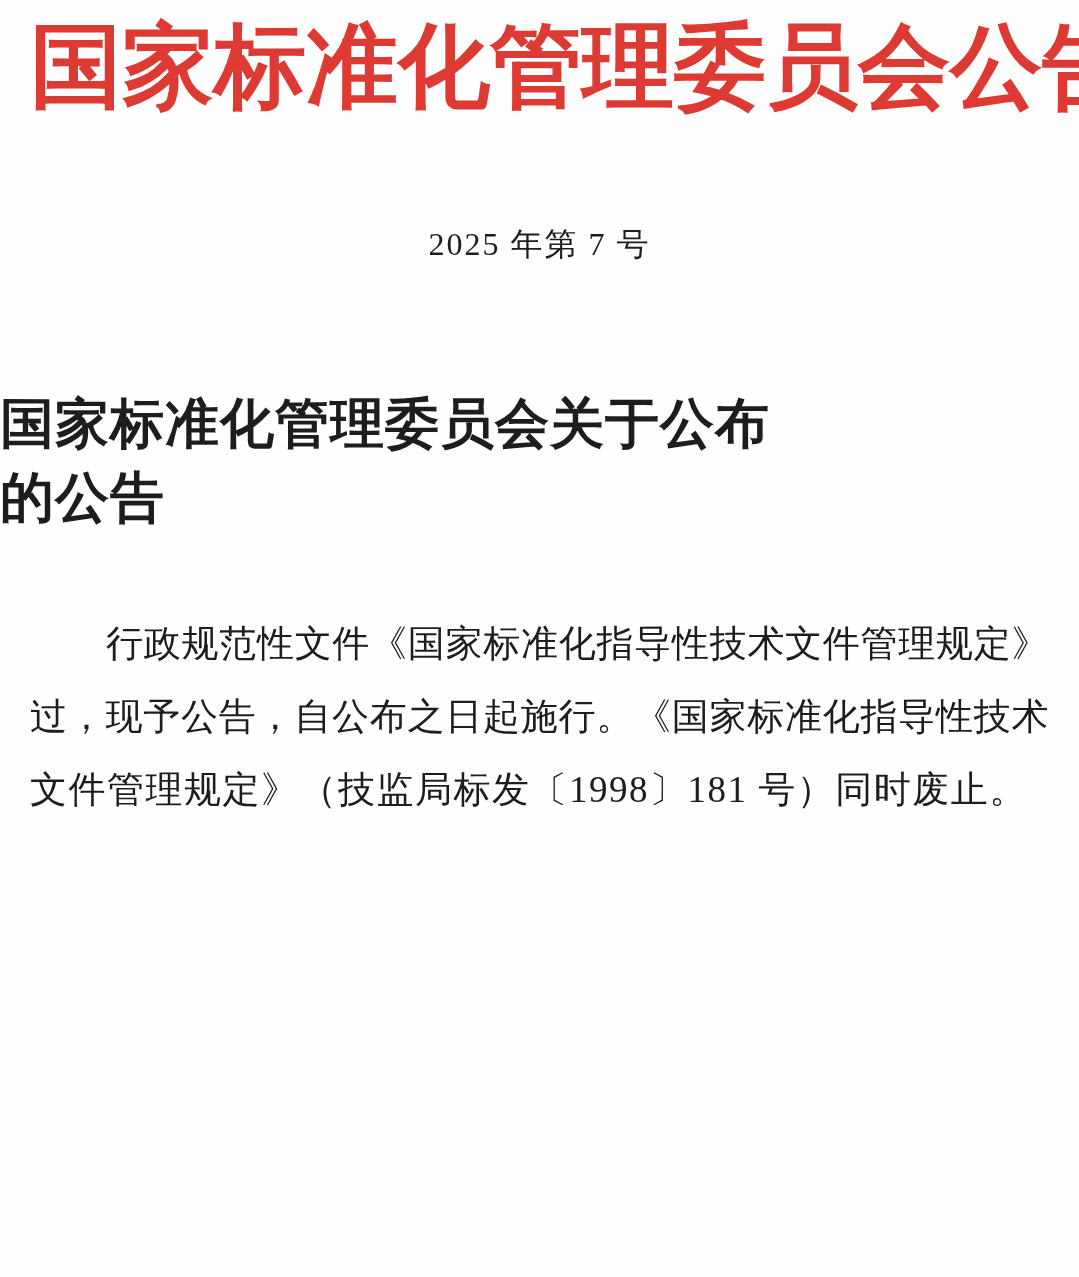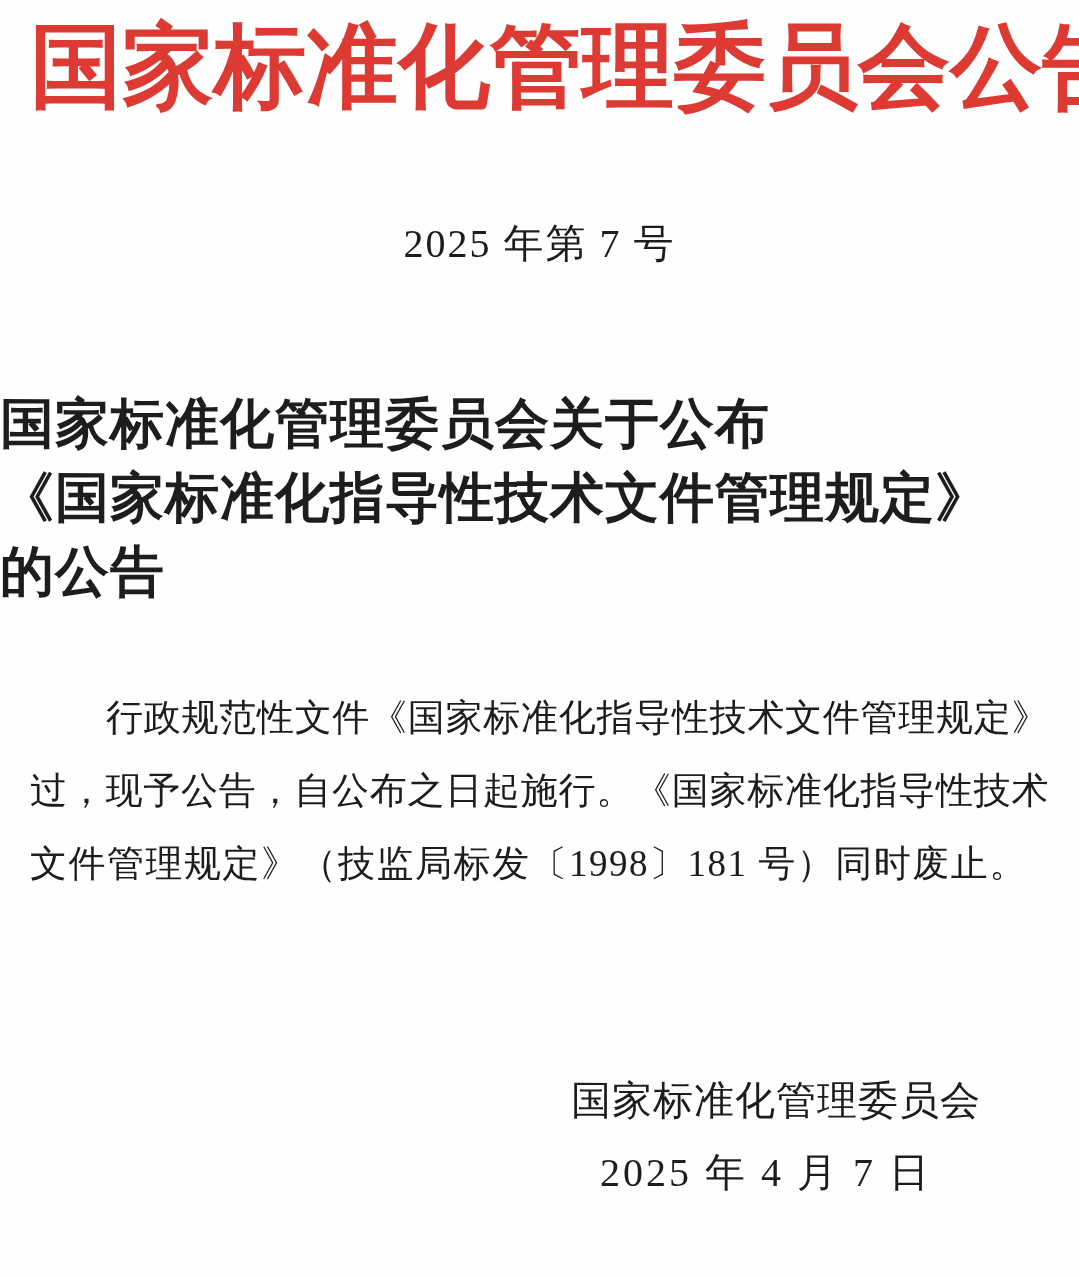--- a/index.html
+++ b/index.html
@@ -31,21 +31,21 @@
     text-align: justify;
     text-align-last: justify;
     text-justify: inter-character;
     letter-spacing: 0px;
     white-space: nowrap;
   }
 
   .doc-number {
     margin-top: 100px;
     text-align: center;
-    font-size: 40px;
+    font-size: 32px;
     line-height: 46px;
     letter-spacing: 2px;
   }
 
   .doc-title {
     margin-top: 120px;
     text-align: left;
     font-weight: 700;
     font-size: 54px;
     line-height: 74px;
@@ -97,28 +97,23 @@
 <body>
 
 <div class="page">
 
   <div class="masthead">国家标准化管理委员会公告</div>
 
   <div class="doc-number">2025 年第 7 号</div>
 
   <div class="doc-title">
     <div class="title-line">国家标准化管理委员会关于公布</div>
-    <div class="title-line">《国家标准化指导性技术文件管理规定》</div>
     <div class="title-line">的公告</div>
   </div>
 
   <div class="body-block">
     <div class="body-line first">行政规范性文件《国家标准化指导性技术文件管理规定》</div>
     <div class="body-line">过，现予公告，自公布之日起施行。《国家标准化指导性技术</div>
     <div class="body-line last">文件管理规定》（技监局标发〔1998〕181 号）同时废止。</div>
   </div>
 
-  <div class="signature-block">
-    <div class="signature-org">国家标准化管理委员会</div>
-    <div class="signature-date">2025 年 4 月 7 日</div>
-  </div>
 
 </div>
 
 </body></html>

